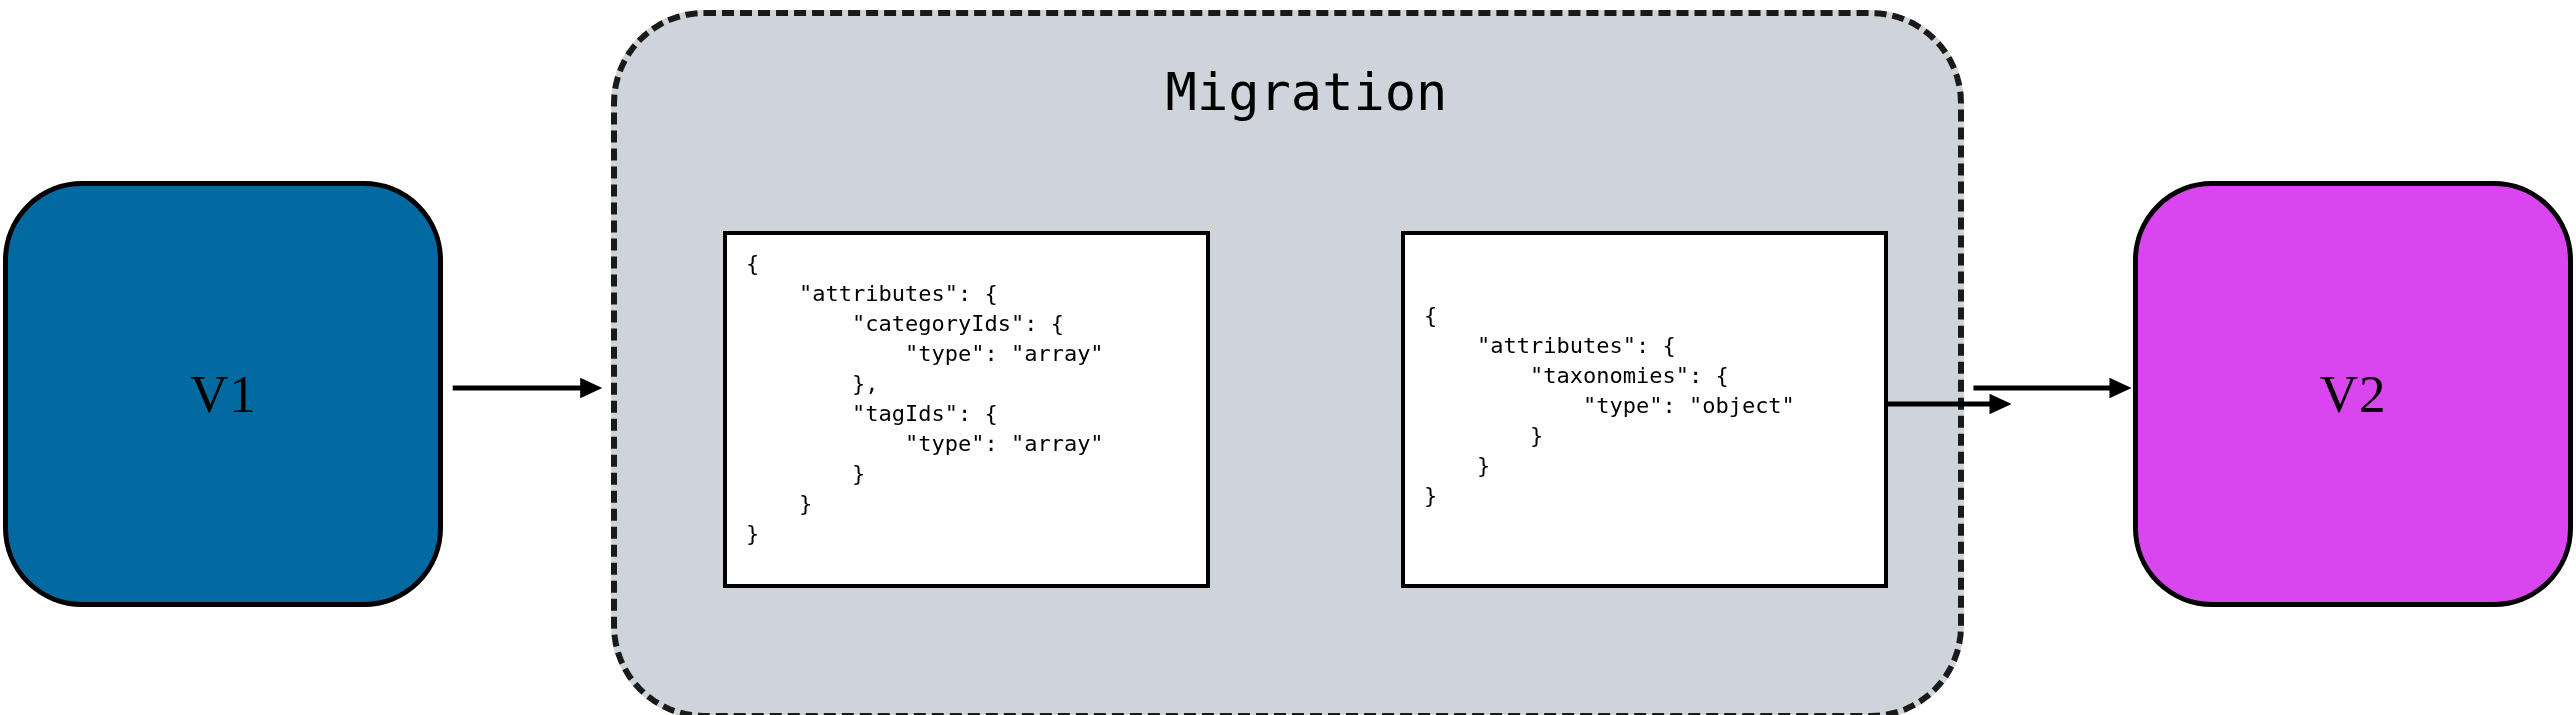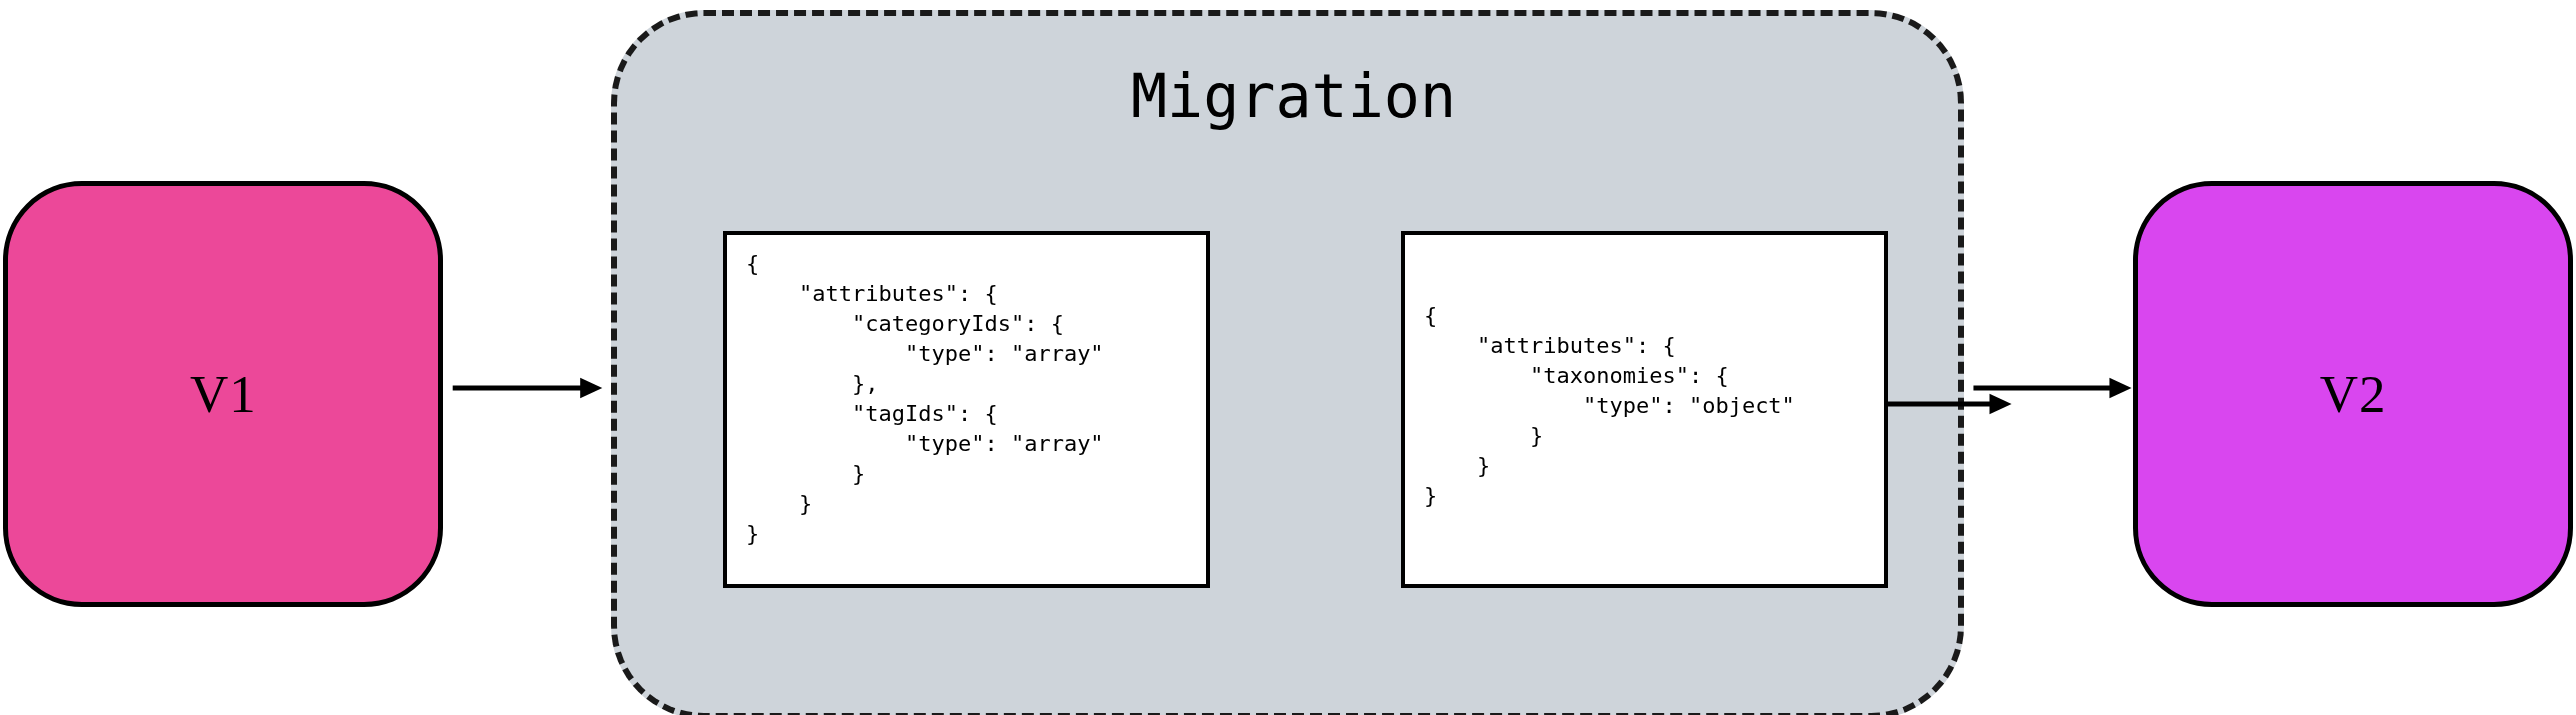--- a/index.html
+++ b/index.html
@@ -55,26 +55,26 @@
     top: 10.3px;
     width: 1353px;
     height: 709px;
     box-sizing: border-box;
     border: 6px dashed #1a1a1a;
     border-radius: 93px;
     background: #ced4da;
   }
   #migration-title {
     position: absolute;
-    left: 0;
+    left: 13px;
     top: 50px;
     width: 1353px;
     text-align: center;
     font-family: "DejaVu Sans Mono", "Liberation Mono", monospace;
-    font-size: 60px;
+    font-size: 52px;
     font-weight: 400;
     color: #000000;
     line-height: 1;
     letter-spacing: 0px;
   }
 
   
   .json-panel {
     position: absolute;
     box-sizing: border-box;
@@ -118,21 +118,21 @@
   .arrow svg { display: block; }
   #arrow-v1-to-migration { left: 450px; top: 371px; width: 155px; }
   #arrow-between-panels  { left: 1212px; top: 371px; width: 185px; }
   #arrow-migration-to-v2 { left: 1971px; top: 371px; width: 163px; }
 </style>
 </head>
 <body>
 
 <div id="canvas">
 
-  <div id="v1-box" class="version-box" style="background:#ec4899;">
+  <div id="v1-box" class="version-box" style="background:#0369a1;">
     <span class="version-label">V1</span>
   </div>
 
   <div id="arrow-v1-to-migration" class="arrow">
     <svg width="155" height="34" viewBox="0 0 180 40" xmlns="http://www.w3.org/2000/svg">
       <line x1="2" y1="20" x2="160" y2="20" stroke="#000000" stroke-width="6"></line>
       <polygon points="178,20 152,8 152,32" fill="#000000"></polygon>
     </svg>
   </div>
 

